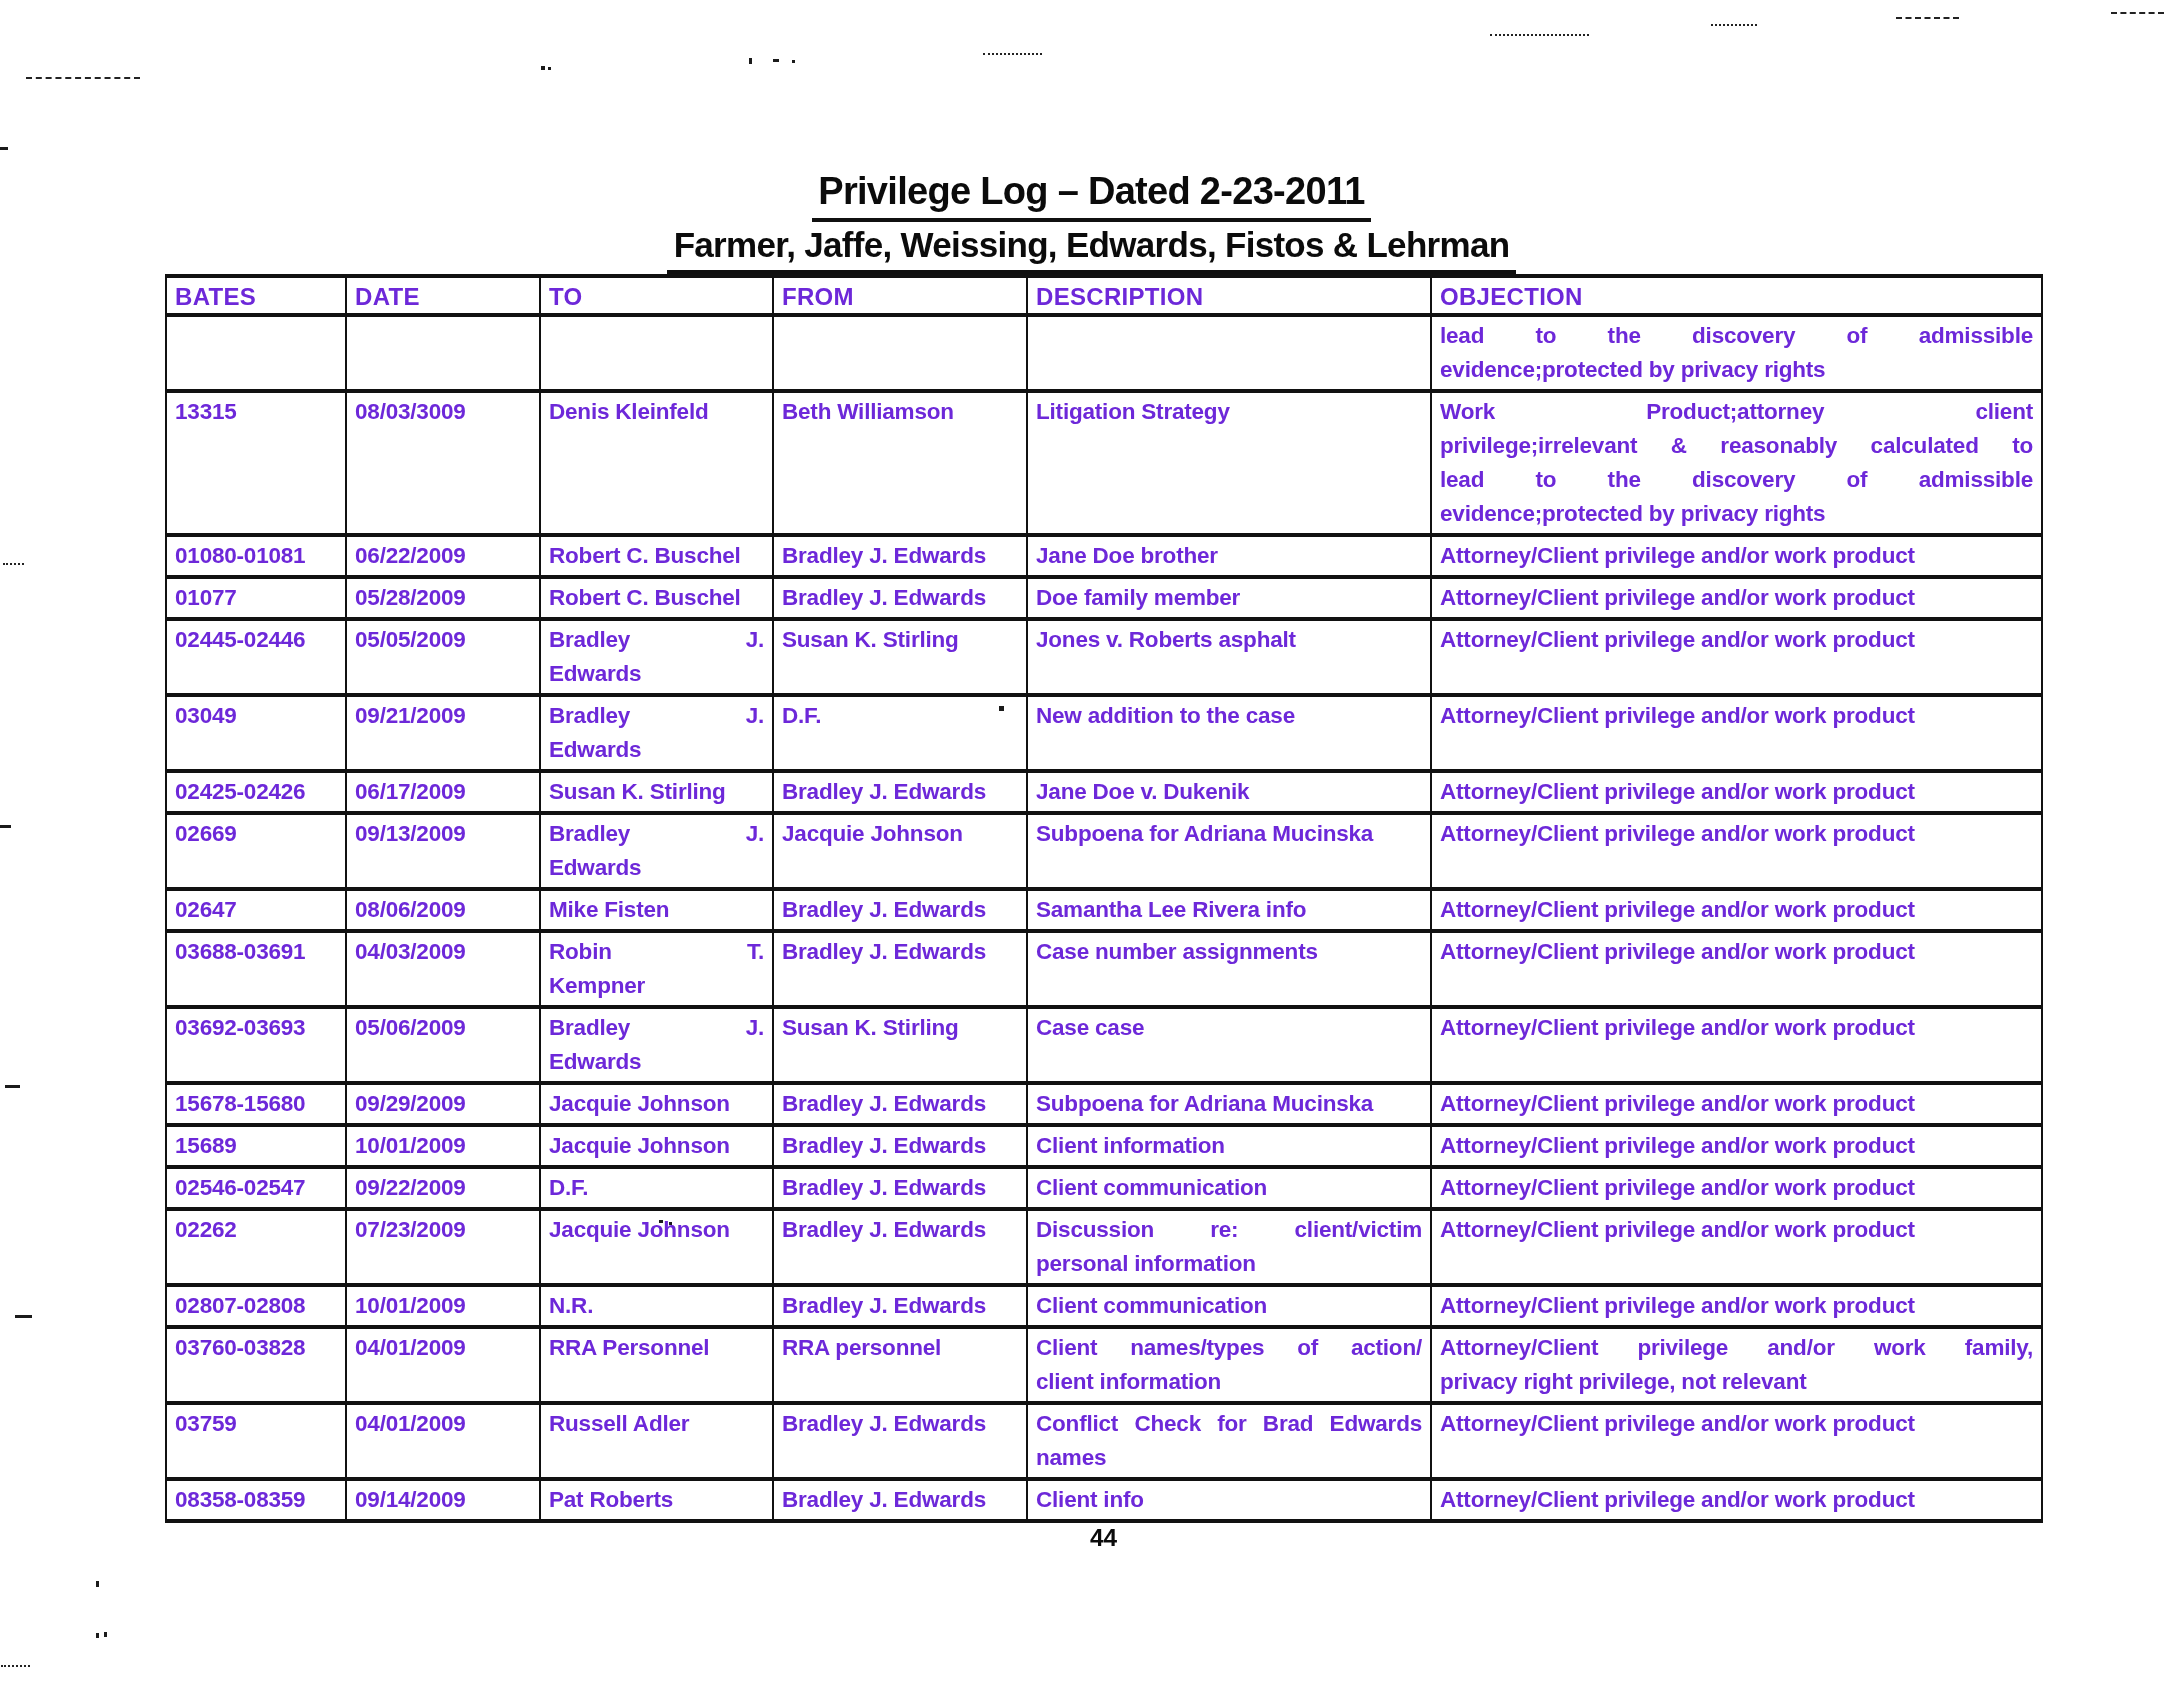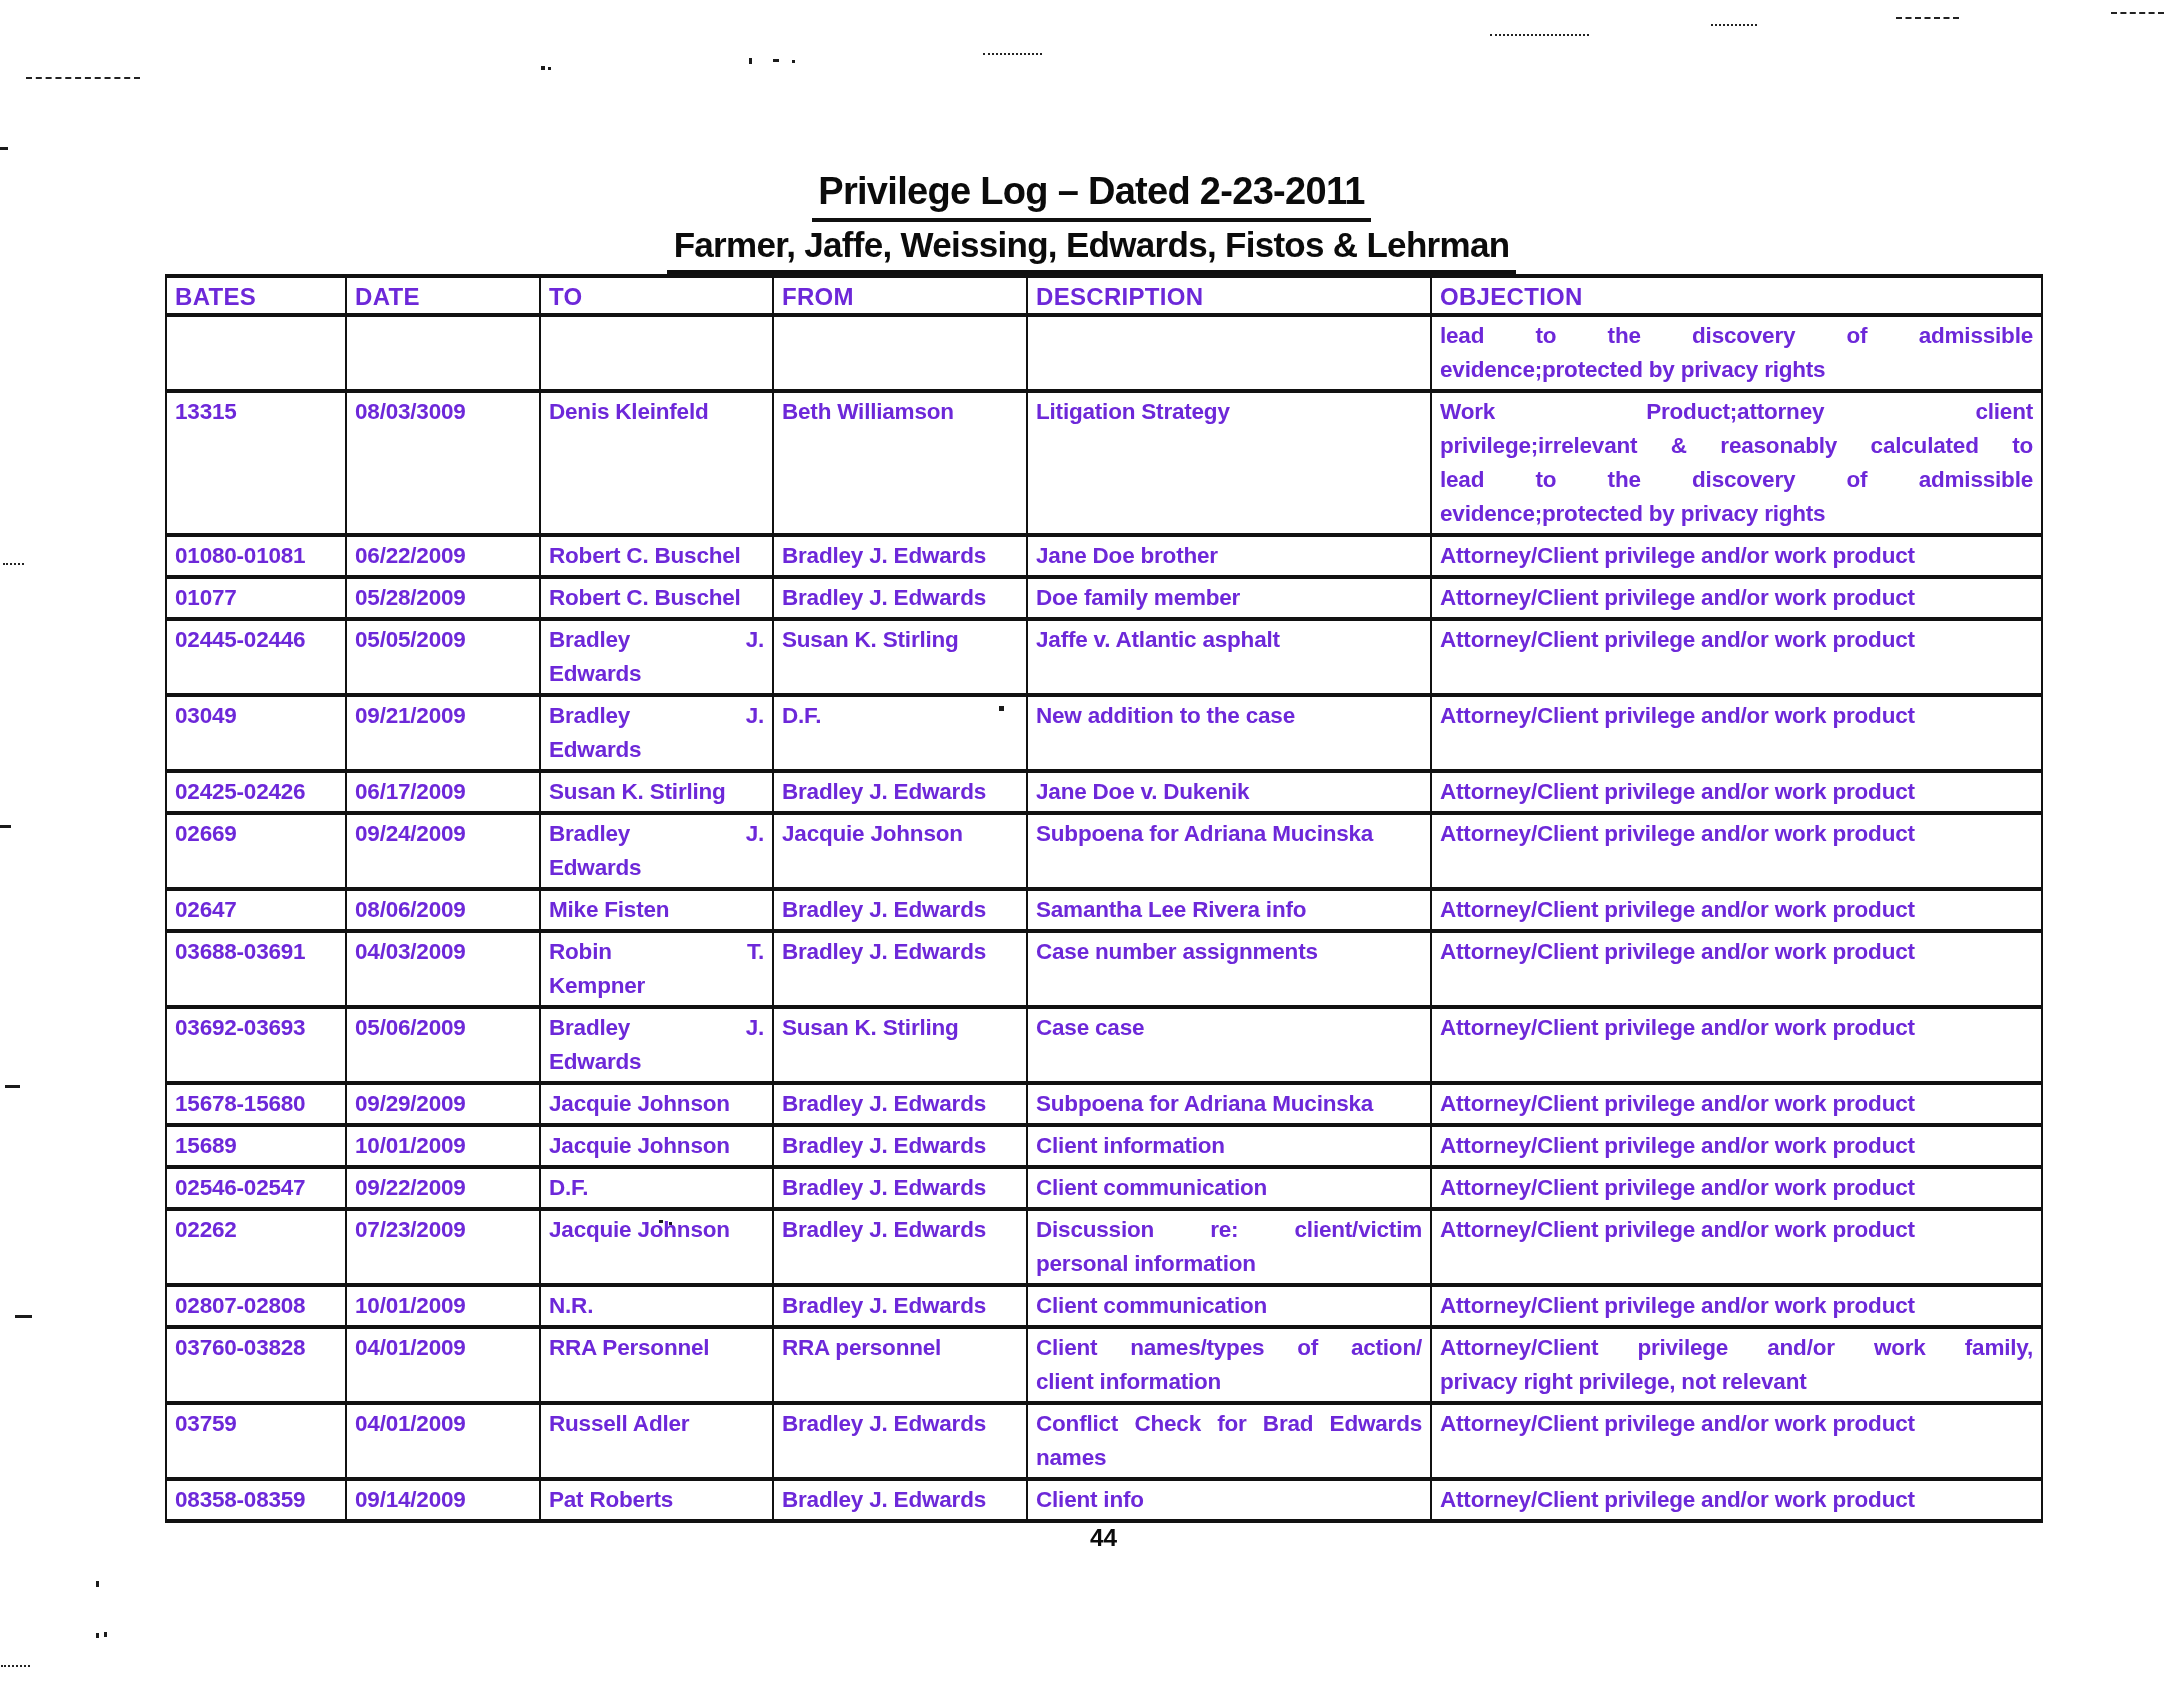--- a/index.html
+++ b/index.html
@@ -114,21 +114,21 @@
   </tr>
 
   <tr style="height:73px">
     <td>02445-02446</td>
     <td>05/05/2009</td>
     <td>
       <span class="ln spread">Bradley J.</span>
       <span class="ln">Edwards</span>
     </td>
     <td>Susan K. Stirling</td>
-    <td>Jaffe v. Atlantic asphalt</td>
+    <td>Jones v. Roberts asphalt</td>
     <td>Attorney/Client privilege and/or work product</td>
   </tr>
 
   <tr style="height:73px">
     <td>03049</td>
     <td>09/21/2009</td>
     <td>
       <span class="ln spread">Bradley J.</span>
       <span class="ln">Edwards</span>
     </td>
@@ -141,21 +141,21 @@
     <td>02425-02426</td>
     <td>06/17/2009</td>
     <td>Susan K. Stirling</td>
     <td>Bradley J. Edwards</td>
     <td>Jane Doe v. Dukenik</td>
     <td>Attorney/Client privilege and/or work product</td>
   </tr>
 
   <tr style="height:73px">
     <td>02669</td>
-    <td>09/24/2009</td>
+    <td>09/13/2009</td>
     <td>
       <span class="ln spread">Bradley J.</span>
       <span class="ln">Edwards</span>
     </td>
     <td>Jacquie Johnson</td>
     <td>Subpoena for Adriana Mucinska</td>
     <td>Attorney/Client privilege and/or work product</td>
   </tr>
 
   <tr style="height:36px">

